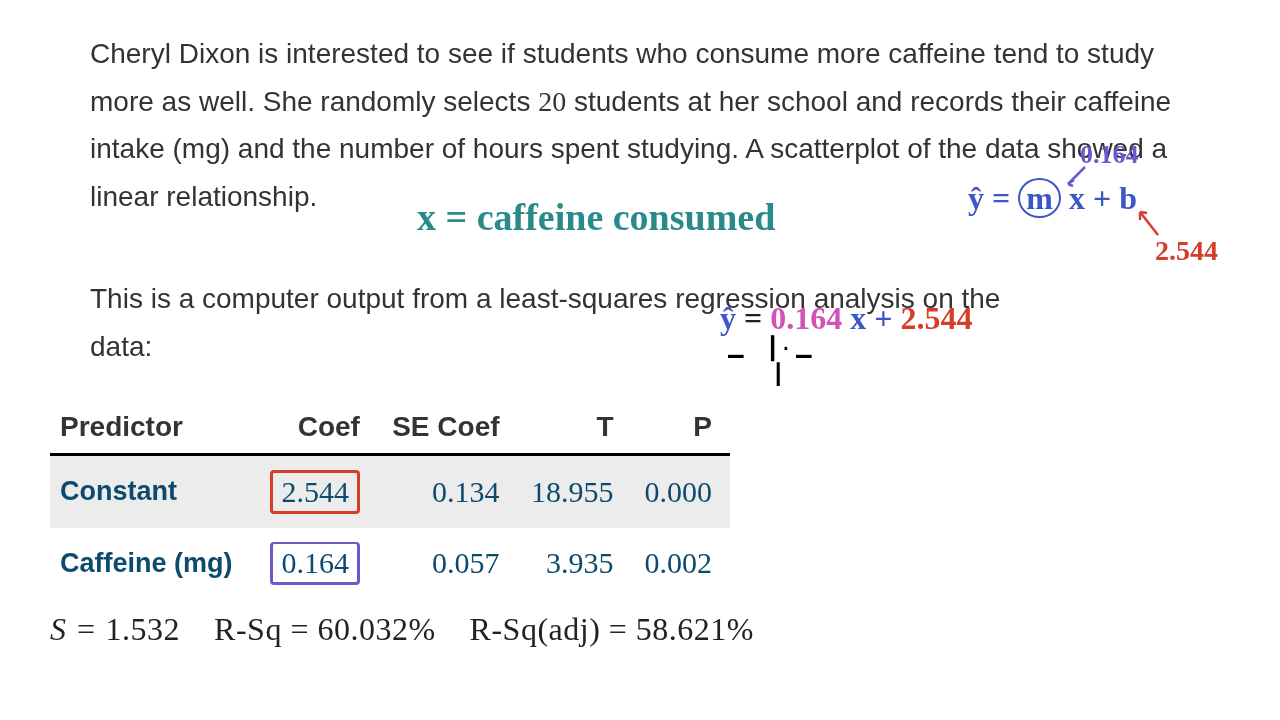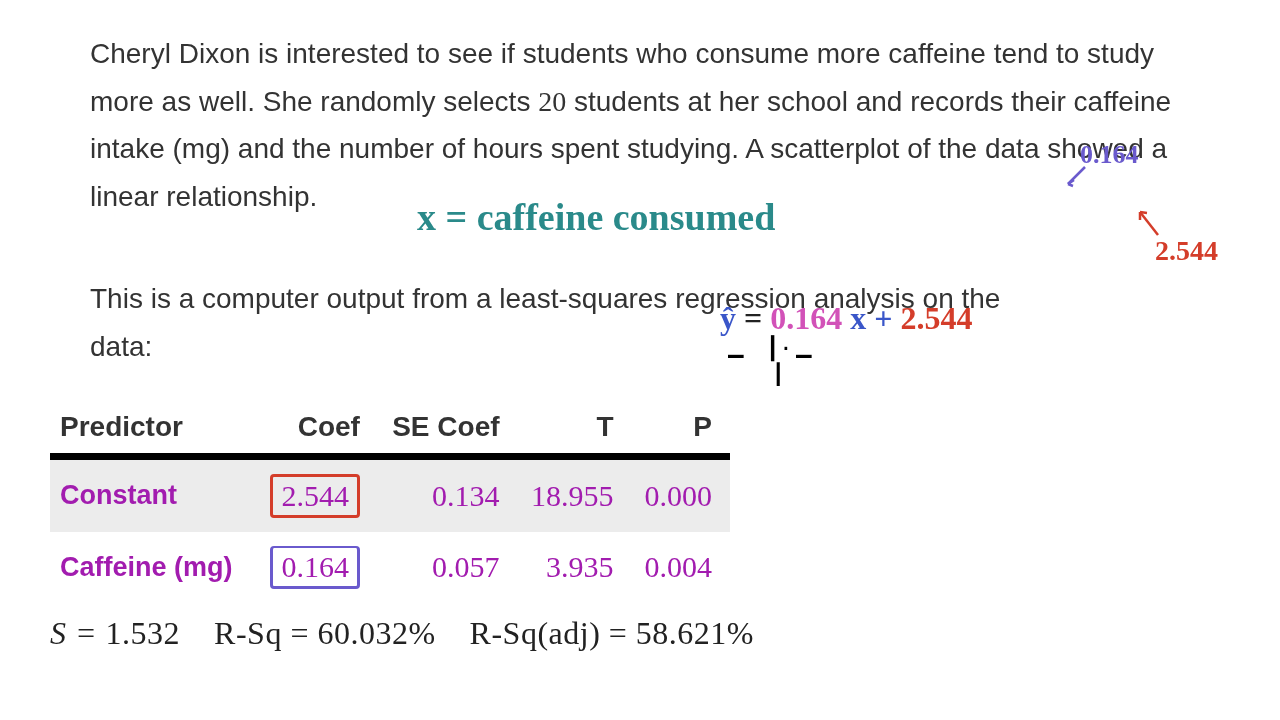--- a/index.html
+++ b/index.html
@@ -34,30 +34,30 @@
   .magenta { color: #d252b8; }
   .purple { color: #6a5acd; }
 
   .table-wrap { margin-top: 30px; max-width: 680px; }
   table { border-collapse: collapse; width: 100%; font-size: 28px; }
   th {
     font-family: -apple-system, Helvetica, Arial, sans-serif;
     font-weight: 700;
     text-align: right;
     padding: 10px 18px 10px 10px;
-    border-bottom: 7px solid #000000;
+    border-bottom: 3px solid #000000;
     color: #333;
   }
   th:first-child { text-align: left; }
   td {
     font-family: Georgia, serif;
     font-size: 30px;
     text-align: right;
     padding: 14px 18px 14px 10px;
-    color: #a21caf;
+    color: #0c4a6e;
   }
   td:first-child {
     font-family: -apple-system, Helvetica, Arial, sans-serif;
     font-weight: 700;
     text-align: left;
     font-size: 27px;
   }
   tr.shade { background: #ececec; }
   .coef-box-red { border: 3px solid #d43d2a; border-radius: 4px; padding: 2px 8px; display: inline-block; }
   .coef-box-purple { border: 3px solid #6a5acd; border-radius: 4px; padding: 2px 8px; display: inline-block; border-top-width:2px; }
@@ -106,37 +106,44 @@
         <td><span class="coef-box-red">2.544</span></td>
         <td>0.134</td>
         <td>18.955</td>
         <td>0.000</td>
       </tr>
       <tr>
         <td>Caffeine (mg)</td>
         <td><span class="coef-box-purple">0.164</span></td>
         <td>0.057</td>
         <td>3.935</td>
-        <td>0.004</td>
+        <td>0.002</td>
       </tr>
     </tbody>
   </table>
 </div>
 
 <p class="stats-line">
   <span class="lbl">S = </span><span class="rm">1.532</span>
   &nbsp;&nbsp;
   <span class="rm">R-Sq = </span><span class="rm">60.032%</span>
   &nbsp;&nbsp;
   <span class="rm">R-Sq(adj) = </span><span class="rm">58.621%</span>
 </p>
 
 <div class="annotations">
   <div class="hand teal" style="left:417px; top:195px; font-size:38px;">x = caffeine consumed</div>
 
+  <div class="hand" style="left:968px; top:180px; font-size:32px;">
+    <span class="blue">ŷ</span>
+    <span class="blue"> = </span>
+    <span class="blue" style="border:2px solid #3a56c9; border-radius:50%; padding:0 6px;">m</span>
+    <span class="blue">x + </span>
+    <span class="blue">b</span>
+  </div>
   <div class="hand purple" style="left:1080px; top:140px; font-size:26px;">0.164</div>
   <svg style="position:absolute; left:1060px; top:162px;" width="40" height="30">
       <path d="M25 5 L8 22" stroke="#6a5acd" stroke-width="2.5" fill="none"></path>
       <path d="M8 22 L14 18 M8 22 L13 24" stroke="#6a5acd" stroke-width="2.5" fill="none"></path>
     </svg>
   <div class="hand red" style="left:1155px; top:235px; font-size:28px;">2.544</div>
   <svg style="position:absolute; left:1130px; top:210px;" width="40" height="35">
       <path d="M10 2 L28 25" stroke="#d43d2a" stroke-width="2.5" fill="none"></path>
       <path d="M10 2 L10 10 M10 2 L17 3" stroke="#d43d2a" stroke-width="2.5" fill="none"></path>
     </svg>

